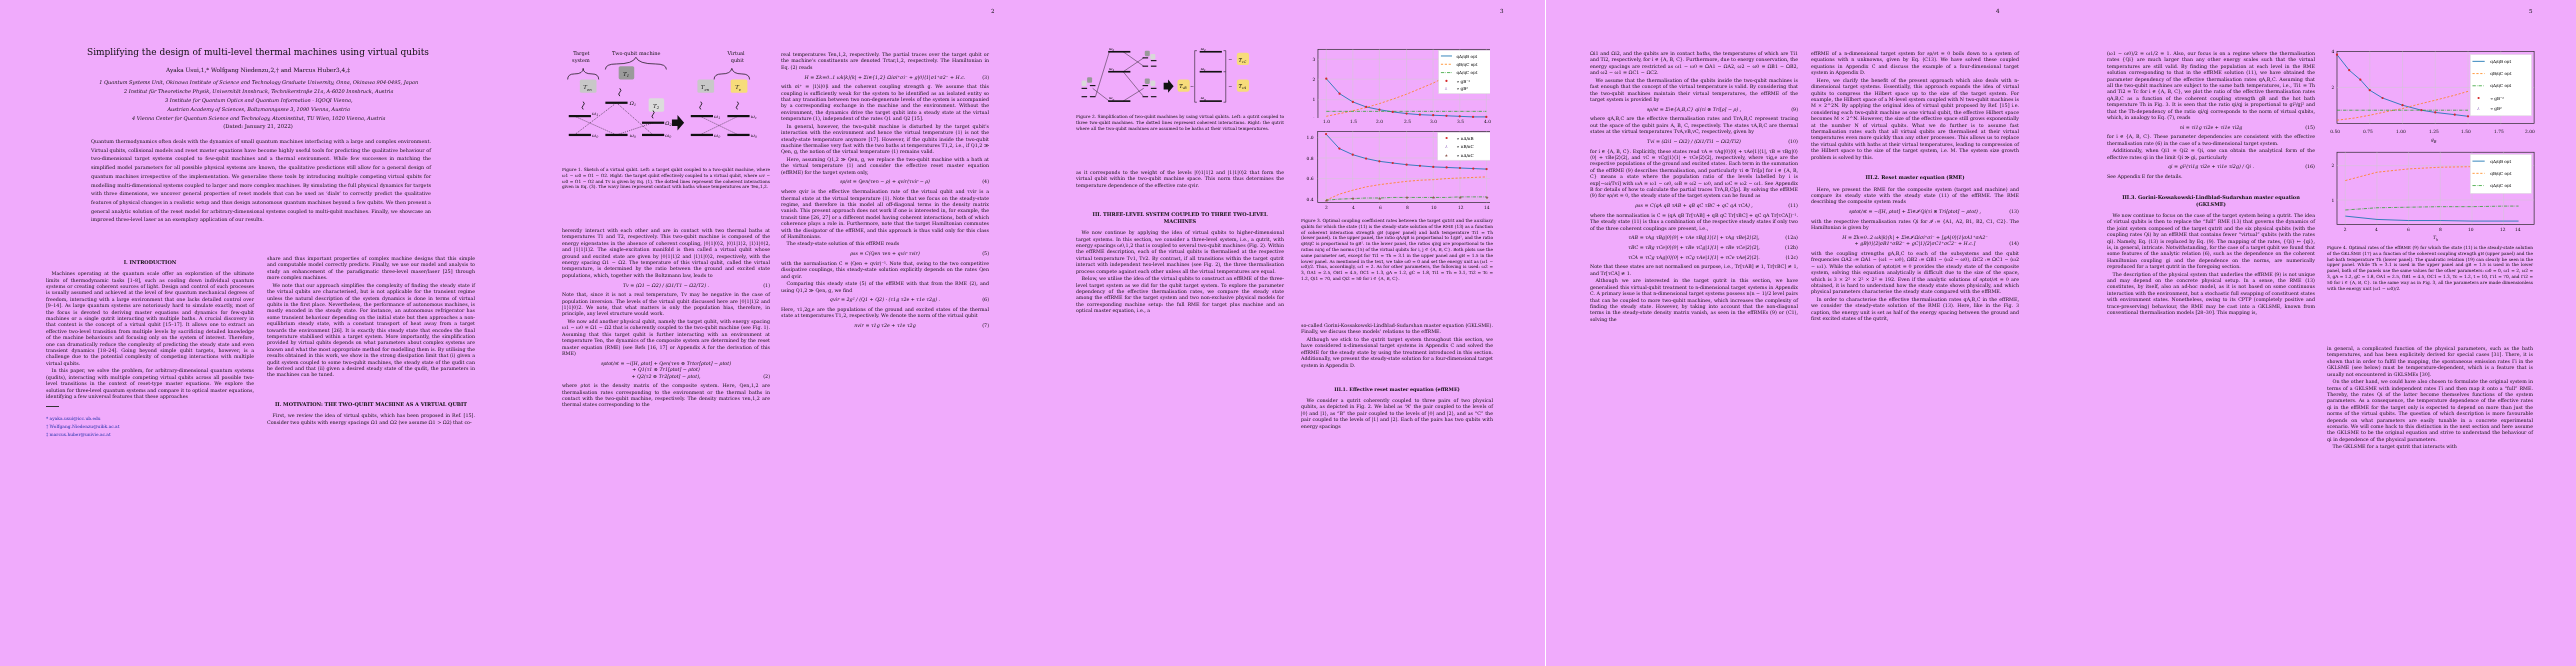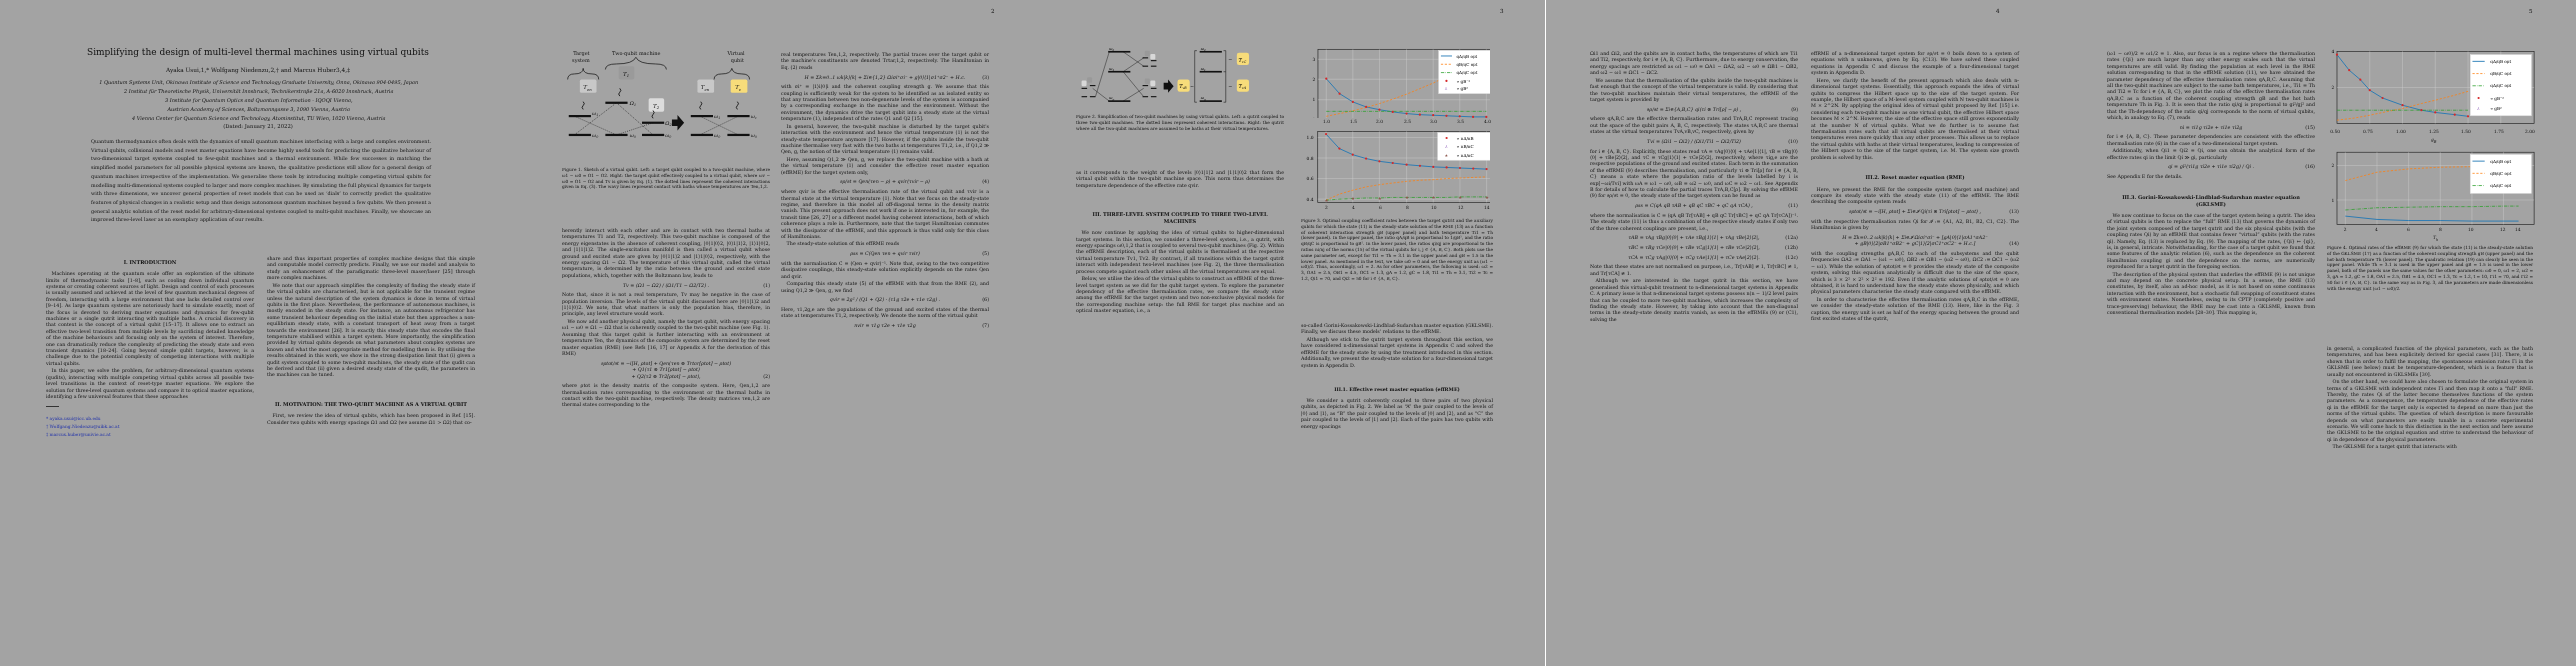--- a/index.html
+++ b/index.html
@@ -1,17 +1,17 @@
 <!DOCTYPE html>
 <html style="font-size:9px"><head>
 <meta charset="utf-8">
 <style>
   html,body{margin:0;padding:0;background:#fff;}
   body{width:2576px;height:667px;overflow:hidden;position:relative;font-family:"DejaVu Serif","Liberation Serif",serif;color:#111;}
-  .page{position:absolute;top:0;width:515px;height:667px;background:#a3a3a3;overflow:hidden;}
+  .page{position:absolute;top:0;width:515px;height:667px;background:#f0abfc;overflow:hidden;}
   .pnum{position:absolute;top:7.8px;font-size:5.6px;}
   .col{position:absolute;width:208px;font-size:4.8px;line-height:6.4px;text-align:justify;}
   .col p{margin:0 0 1.1px 0;text-indent:5.6px;}
   .col p.ni{text-indent:0;}
   .eq{text-align:center;font-style:italic;margin:3.3px 0;position:relative;font-size:4.8px;}
   .eq .no{position:absolute;right:0;font-style:normal;}
   .sec{text-align:center;font-weight:bold;font-size:5px;margin:7.8px 0 5.6px 0;line-height:6.7px;}
   .cap{font-size:4.3px;line-height:5.8px;text-align:justify;}
   .lnk{color:#2233aa;}
   .title{position:absolute;left:33px;width:450px;text-align:center;top:47px;font-size:9px;}

